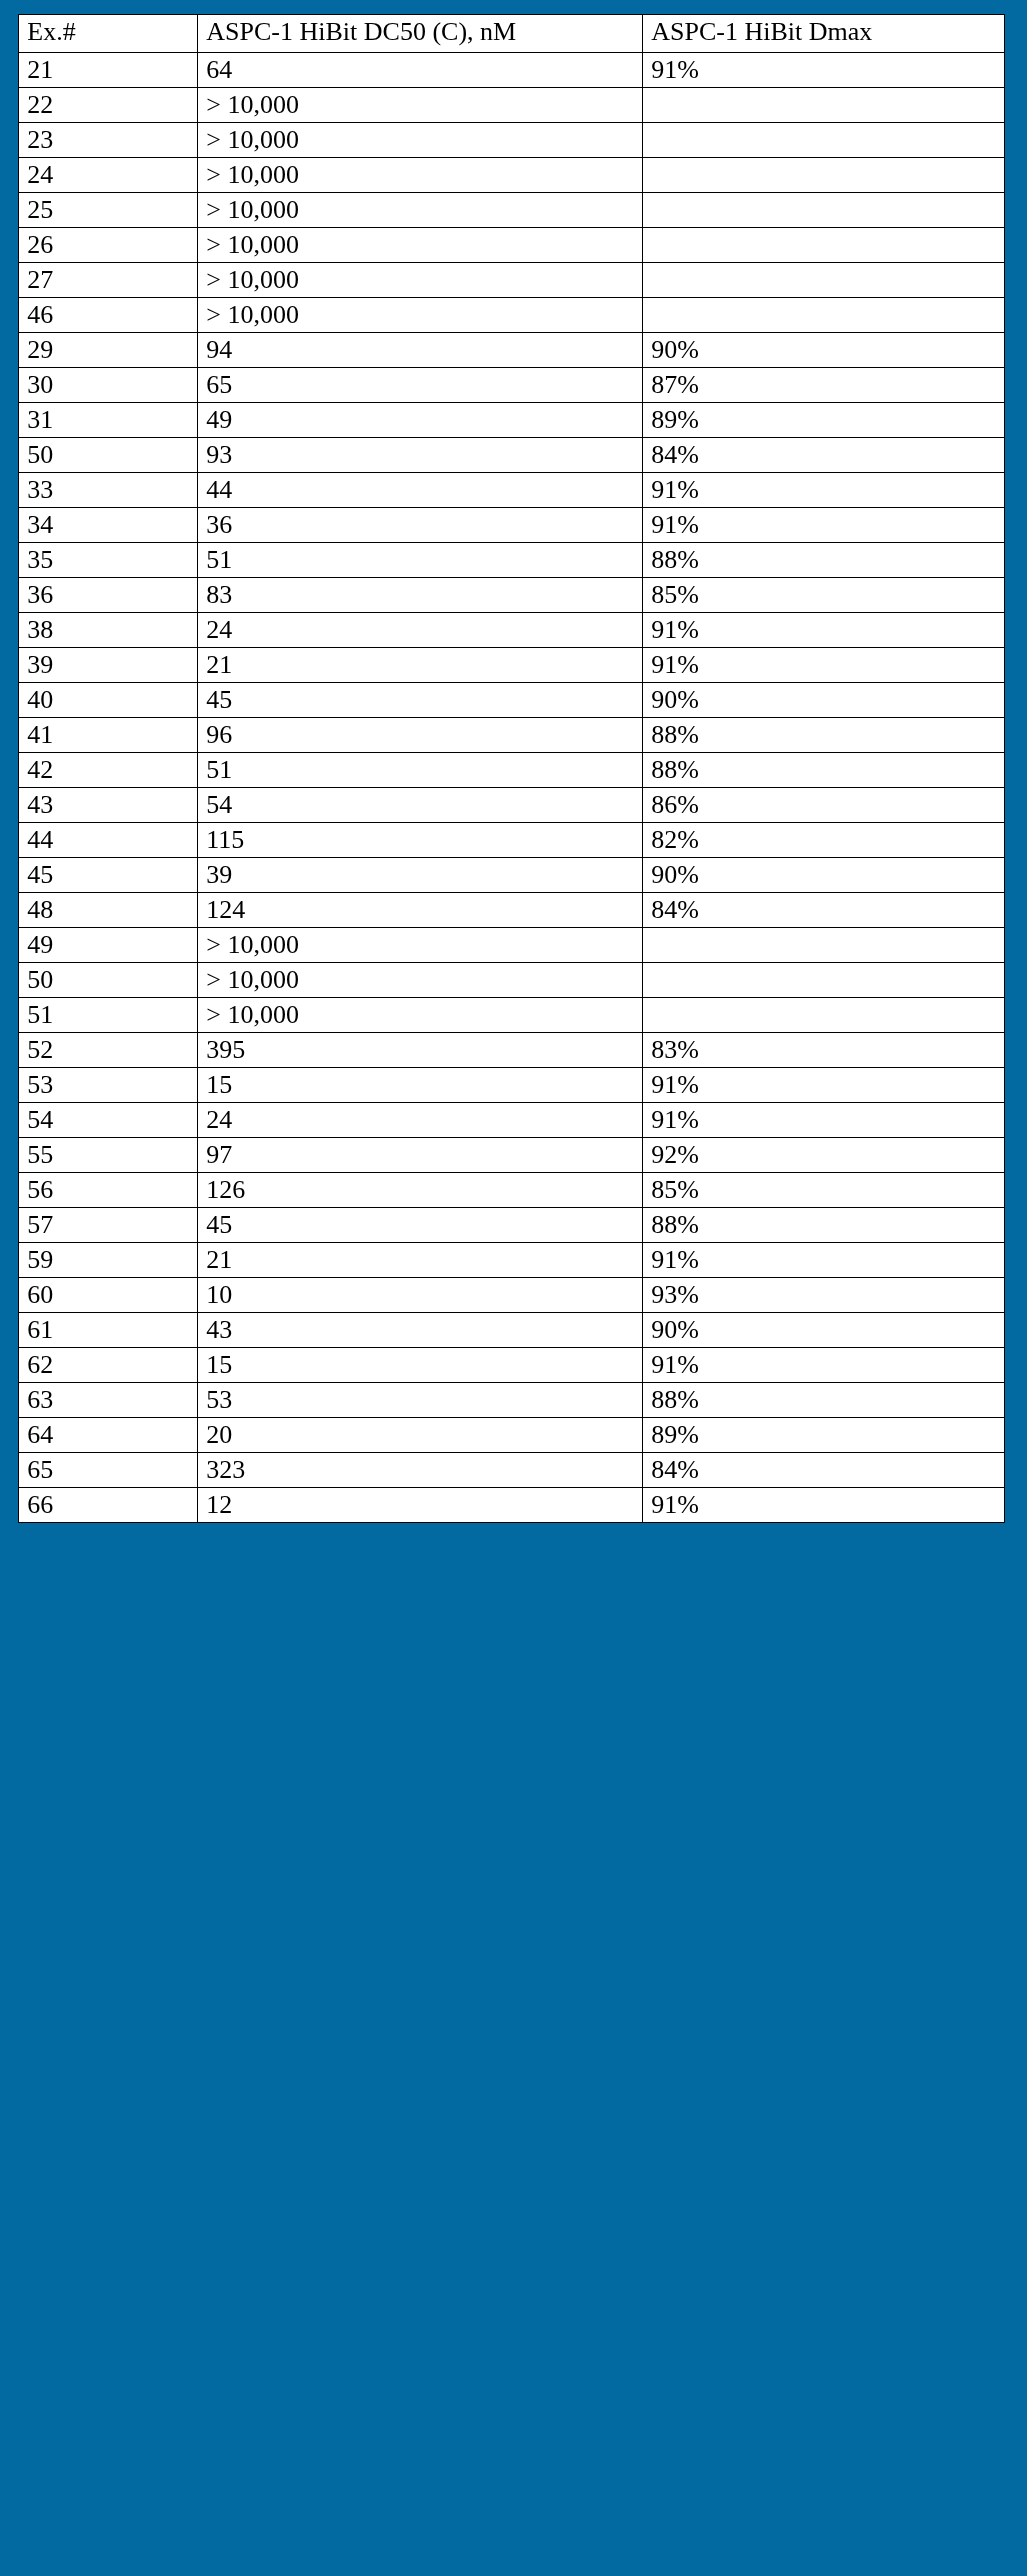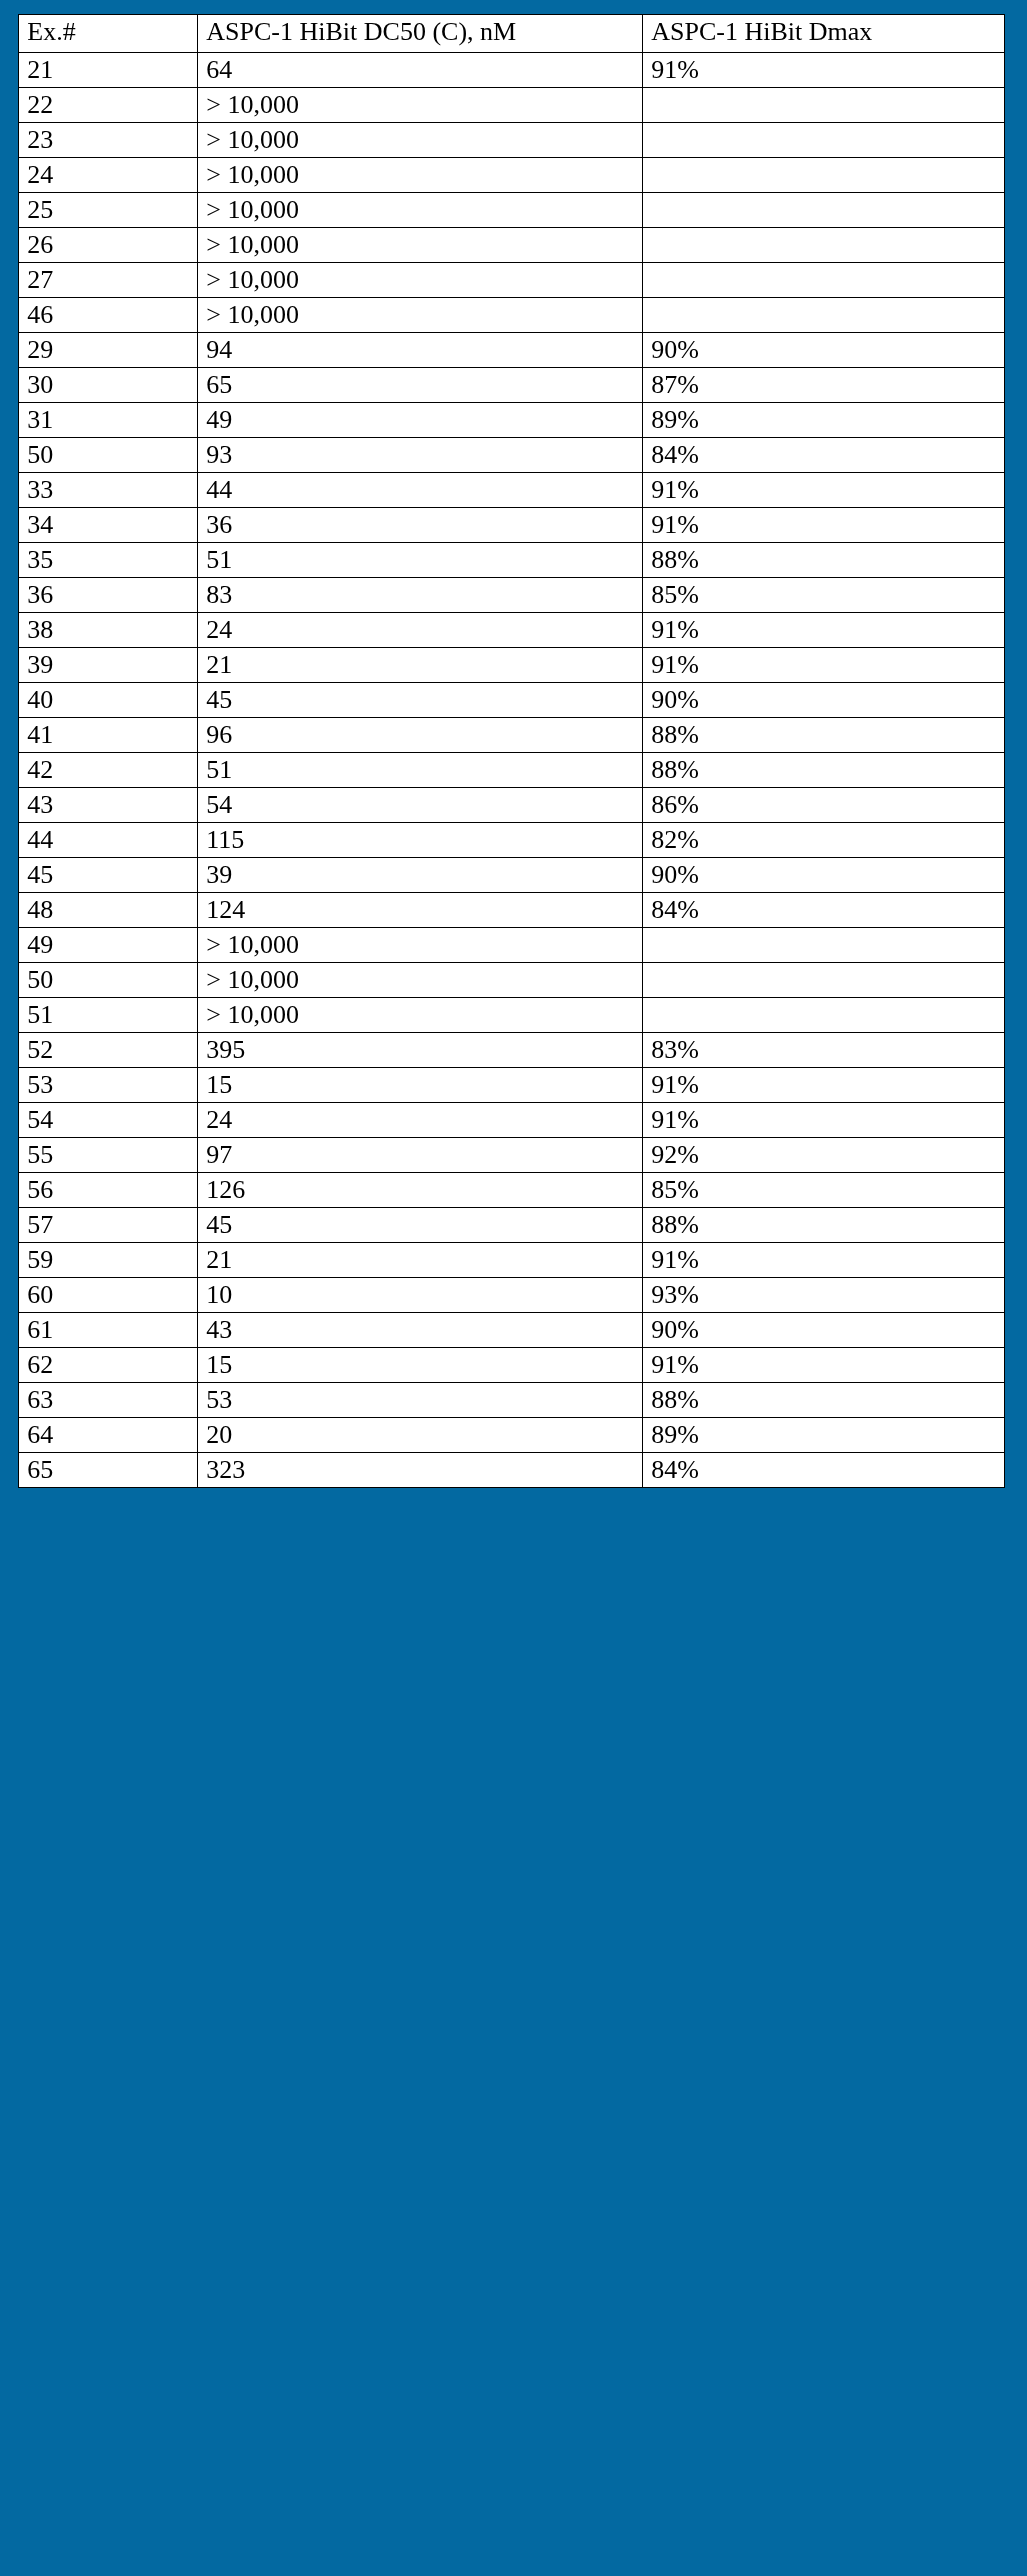--- a/index.html
+++ b/index.html
@@ -273,17 +273,22 @@
           <tr>
             <td>64</td>
             <td>20</td>
             <td>89%</td>
           </tr>
           <tr>
             <td>65</td>
             <td>323</td>
             <td>84%</td>
           </tr>
+          <tr>
+            <td>66</td>
+            <td>12</td>
+            <td>91%</td>
+          </tr>
         </tbody>
     </table>
   </div>
 </div>
 
 
 </body></html>

